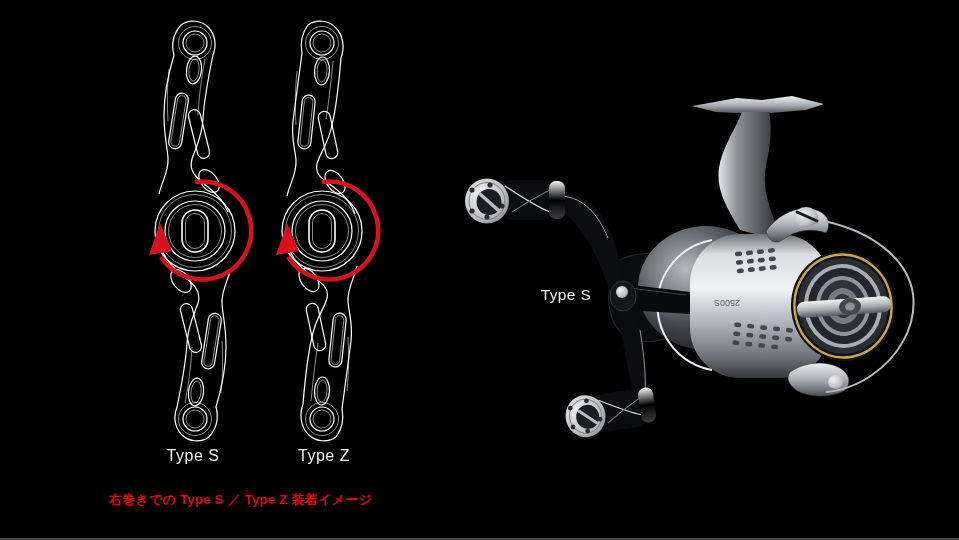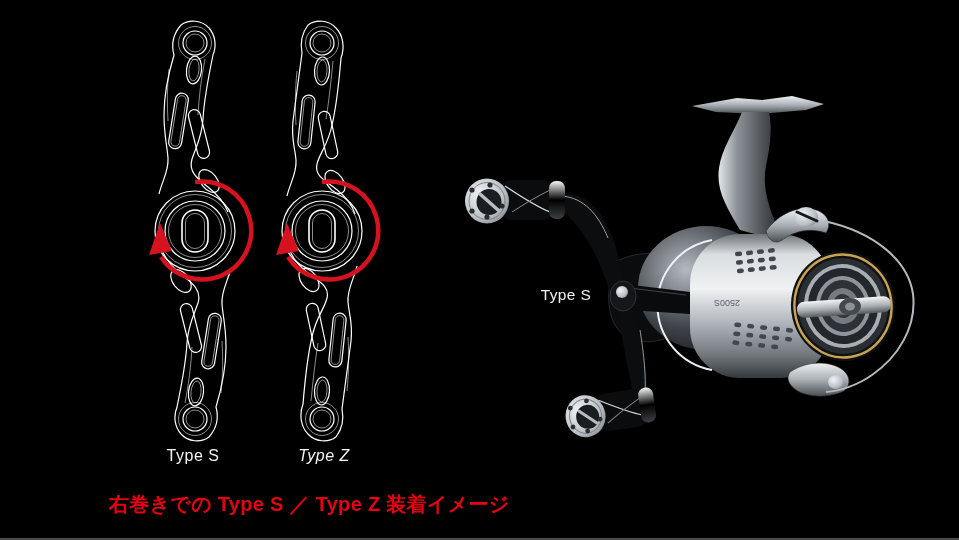--- a/index.html
+++ b/index.html
@@ -7,21 +7,21 @@
          font-family:"Liberation Sans",sans-serif;}
   .stage svg{position:absolute;display:block;}
   
   .wire *{fill:none;stroke:#ffffff;stroke-width:1.2;}
   .wire .thin{stroke-width:0.65;opacity:.85;}
   .wire .w2{stroke-width:1.6;}
   .wire .arc{stroke:#d7121f;stroke-width:4.5;fill:none;}
   .wire .ah{fill:#d7121f;stroke:none;}
   .hlabel{position:absolute;color:#f2f2f2;font-size:16px;transform:translateX(-50%);
           letter-spacing:.5px;white-space:nowrap;}
-  .caption{position:absolute;left:109px;top:491px;color:#e60012;font-size:20px;
+  .caption{position:absolute;left:109px;top:491px;color:#e60012;font-size:13px;
            letter-spacing:.3px;white-space:nowrap;font-weight:bold;}
   .photo-label{position:absolute;left:566px;top:295px;transform:translate(-50%,-50%);
            color:#eef0f1;font-size:15.5px;letter-spacing:.4px;white-space:nowrap;}
   .bottom-line{position:absolute;left:0;bottom:0;width:959px;height:2px;background:#4a4a4a;}
 </style>
 </head>
 <body>
 
 <div class="stage">
 
@@ -82,21 +82,21 @@
 
     <g transform="translate(322,231)">
       <use href="#arm-z"></use>
       <use href="#arm-z" transform="rotate(180)"></use>
       <use href="#hub"></use>
       <use href="#rot-arrow"></use>
     </g>
   </svg>
 
   <div class="hlabel" style="left:193px;top:447px;">Type S</div>
-  <div class="hlabel" style="left:324px;top:447px;font-style:italic;">Type Z</div>
+  <div class="hlabel" style="left:324px;top:447px;">Type Z</div>
 
   <div class="caption">右巻きでの Type S ／ Type Z 装着イメージ</div>
 
   <svg style="left:430px;top:50px;" width="529" height="440" viewBox="430 50 529 440">
     <defs>
       <linearGradient id="gFoot" x1="0" y1="0" x2="0" y2="1">
         <stop offset="0" stop-color="#eef1f3"></stop>
           <stop offset=".5" stop-color="#aab0b5"></stop>
           <stop offset="1" stop-color="#4a4f54"></stop>
       </linearGradient>

